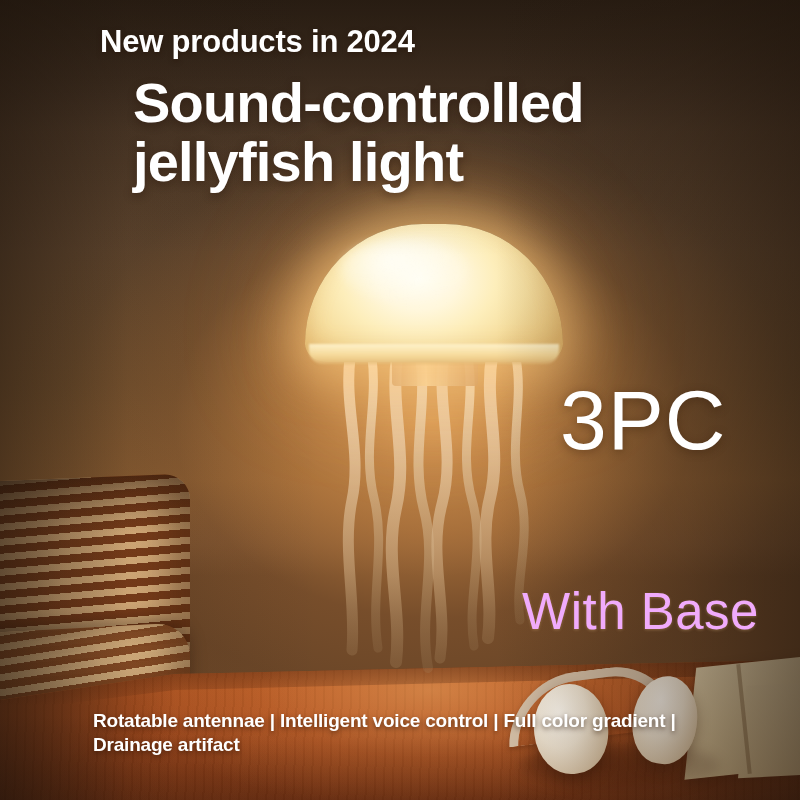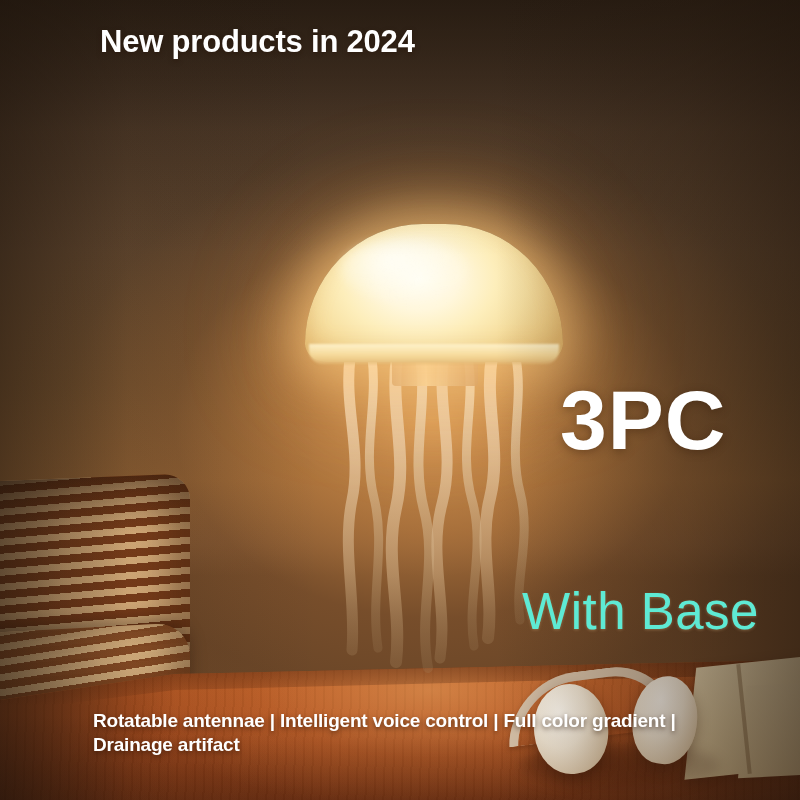--- a/index.html
+++ b/index.html
@@ -216,27 +216,27 @@
     text-shadow: 0 2px 5px rgba(40,20,8,0.55);
   }
   .headline {
     left:133px; top:74px;
     font-size:56px; font-weight:bold; line-height:1.05;
     letter-spacing:-0.8px;
     text-shadow: 0 3px 8px rgba(40,20,8,0.45);
   }
   .pc-count {
     left:560px; top:378px;
-    font-size:84px; font-weight:700; line-height:1;
+    font-size:84px; font-weight:400; line-height:1;
     letter-spacing:1px;
     text-shadow: 0 2px 10px rgba(50,24,8,0.40);
   }
   .with-base {
     left:522px; top:586px;
-    color:#5eead4;
+    color:#f0abfc;
     font-size:51px; font-weight:300; line-height:1;
     letter-spacing:0.5px;
     text-shadow: 0 1px 3px rgba(220,180,130,0.35);
   }
   .features {
     left:93px; top:709px;
     width:660px;
     font-size:19px; font-weight:bold; line-height:1.28;
     letter-spacing:-0.2px;
     text-shadow: 0 2px 5px rgba(40,16,4,0.60);
@@ -302,20 +302,21 @@
   <div class="hp-shadow"></div>
   <div class="hp-band"></div>
   <div class="hp-band-shade"></div>
   <div class="hp-cup-l"></div>
   <div class="hp-cup-r"></div>
 
   <div class="wall-vignette"></div>
 
   <div class="txt eyebrow">New products in 2024</div>
 
+  <div class="txt headline"><span>Sound-controlled</span><br><span>jellyfish light</span></div>
 
   <div class="txt pc-count">3PC</div>
 
   <div class="txt with-base">With Base</div>
 
   <div class="txt features">Rotatable antennae | Intelligent voice control | Full color gradient | Drainage artifact</div>
 
 </div>
 
 </body></html>

